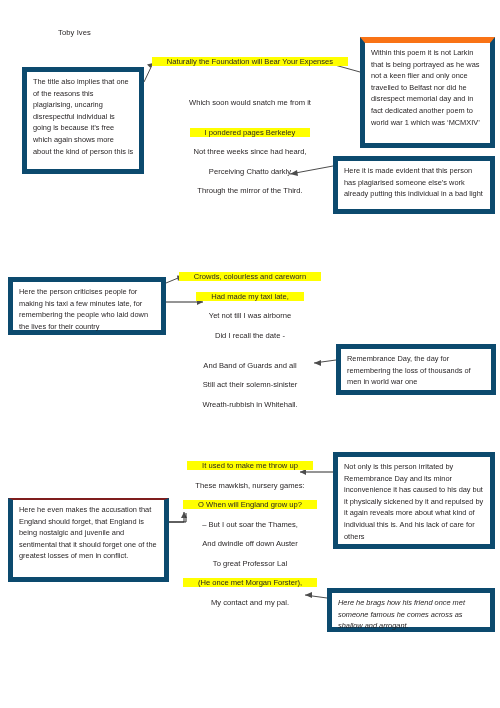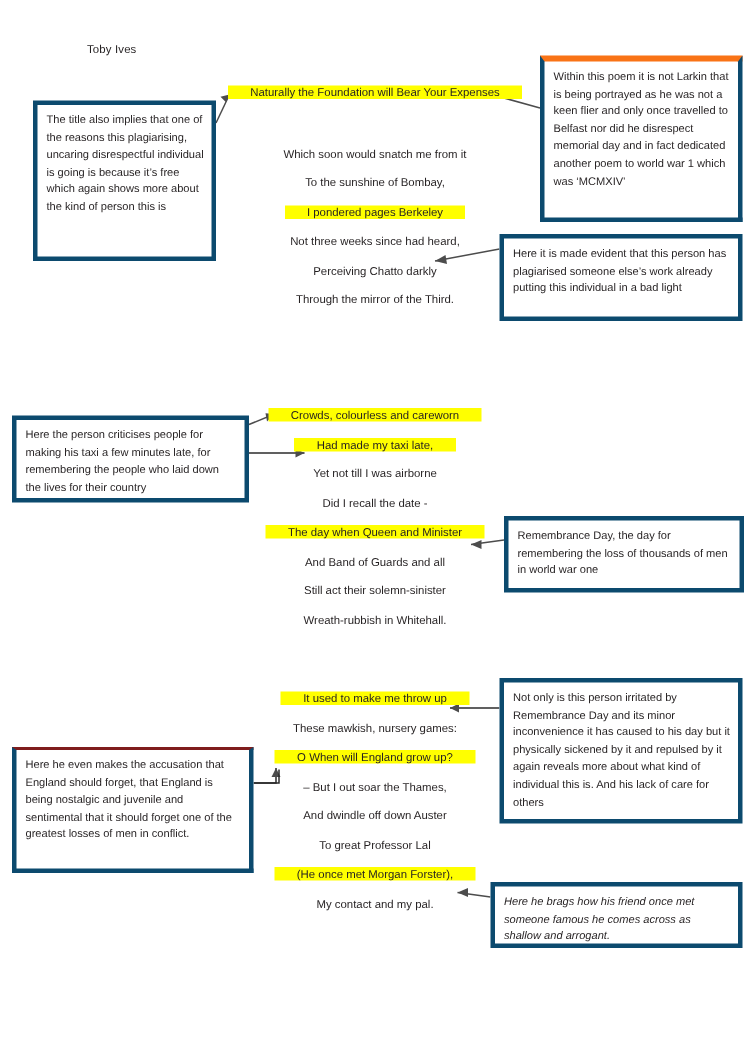--- a/index.html
+++ b/index.html
@@ -45,30 +45,30 @@
     padding: 0 15px;
   }
   #stanza1 { left: 150px; top: 57px; width: 200px; }
   #stanza2 { left: 150px; top: 272px; width: 200px; }
   #stanza3 { left: 150px; top: 461px; width: 200px; }
 
   
   .note {
     position: absolute;
     box-sizing: border-box;
-    border: 3px solid #0c4a6e;
+    border: 5px solid #0c4a6e;
     background: #ffffff;
     font-size: 7.4px;
     line-height: 11.6px;
     color: #231f20;
     padding: 4px 5px 3px 6px;
   }
 
   #note-title      { left: 22px;  top: 67px;  width: 122px; height: 107px; }
-  #note-larkin     { left: 360px; top: 37px;  width: 135px; height: 111px; border-top: 4px solid #f97316; }
+  #note-larkin     { left: 360px; top: 37px;  width: 135px; height: 111px; border-top: 6px solid #f97316; }
   #note-plag       { left: 333px; top: 156px; width: 162px; height: 58px; }
   #note-taxi       { left: 8px;   top: 277px; width: 158px; height: 58px; }
   #note-remem      { left: 336px; top: 344px; width: 160px; height: 51px; }
   #note-sickened   { left: 333px; top: 452px; width: 162px; height: 97px; }
   #note-england    { left: 8px;   top: 498px; width: 161px; height: 84px; border-top: 2px solid #7f1d1d; }
   #note-brags      { left: 327px; top: 588px; width: 168px; height: 44px; font-style: italic; }
 
   
   .conn { position: absolute; overflow: visible; }
   .conn line, .conn polyline { stroke: #4c4c4c; stroke-width: 1; fill: none; }
@@ -117,40 +117,38 @@
     <polyline class="dark" points="169,522 186,522 186,513"></polyline>
   </svg>
 
   <div class="poem" id="stanza1">
       <div class="line"><span class="hl">Naturally the Foundation will Bear Your Expenses</span></div>
       <div class="spacer"></div>
       <div class="spacer"></div>
       <div class="spacer"></div>
       <div class="line">Which soon would snatch me from it</div>
       <div class="spacer"></div>
-      <div class="line">To the sunshine of Bombay,</div>
       <div class="spacer"></div>
       <div class="line"><span class="hl">I pondered pages Berkeley</span></div>
       <div class="spacer"></div>
       <div class="line">Not three weeks since had heard,</div>
       <div class="spacer"></div>
       <div class="line">Perceiving Chatto darkly</div>
       <div class="spacer"></div>
       <div class="line">Through the mirror of the Third.</div>
     </div>
   <div class="poem" id="stanza2">
       <div class="line"><span class="hl">Crowds, colourless and careworn</span></div>
       <div class="spacer"></div>
       <div class="line"><span class="hl">Had made my taxi late,</span></div>
       <div class="spacer"></div>
       <div class="line">Yet not till I was airborne</div>
       <div class="spacer"></div>
       <div class="line">Did I recall the date -</div>
       <div class="spacer"></div>
-      <div class="line"><span class="hl">The day when Queen and Minister</span></div>
       <div class="spacer"></div>
       <div class="line">And Band of Guards and all</div>
       <div class="spacer"></div>
       <div class="line">Still act their solemn-sinister</div>
       <div class="spacer"></div>
       <div class="line">Wreath-rubbish in Whitehall.</div>
     </div>
   <div class="poem" id="stanza3">
       <div class="line"><span class="hl">It used to make me throw up</span></div>
       <div class="spacer"></div>

